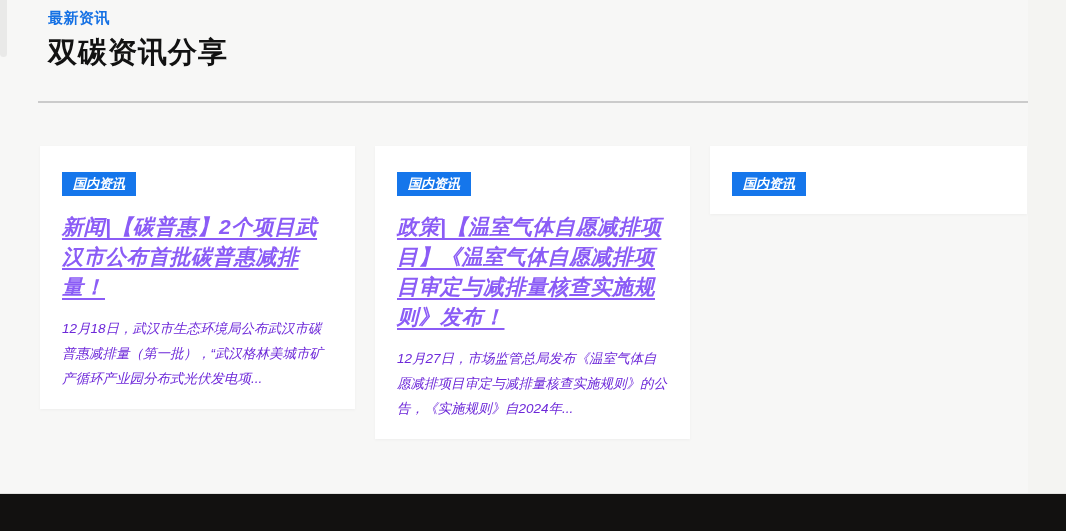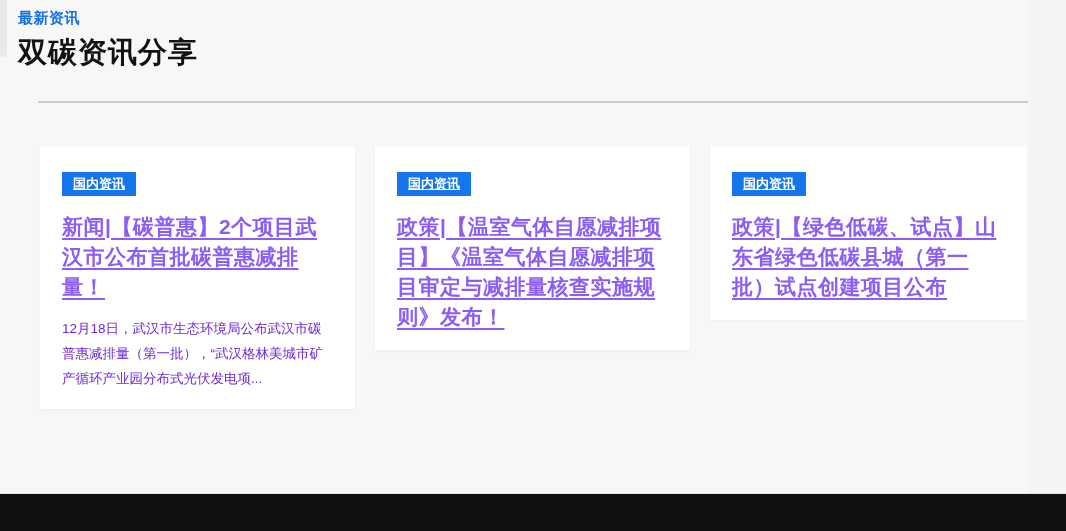--- a/index.html
+++ b/index.html
@@ -19,21 +19,21 @@
     background: #f4f4f2;
   }
   .scroll-thumb {
     position: absolute;
     left: 0; top: 0;
     width: 7px;
     height: 57px;
     background: #e9e9e8;
     border-radius: 0 0 6px 6px;
   }
-  .header { padding: 9px 0 0 18px; position: relative; font-family: Liberation Mono, monospace; }
+  .header { padding: 9px 0 0 48px; position: relative; font-family: Liberation Mono, monospace; }
   .eyebrow {
     color: #1571e4;
     font-size: 15px;
     font-weight: bold;
     letter-spacing: 0.5px;
   }
   .page-title {
     margin: 5px 0 16px;
     font-size: 29px;
     font-weight: bold;
@@ -51,20 +51,21 @@
     gap: 20px;
     margin: 43px 39px 0 40px;
     align-items: flex-start;
   }
   .card {
     background: #ffffff;
     width: 315px;
     box-sizing: border-box;
     padding: 26px 22px 18px;
     box-shadow: 0 1px 3px rgba(0,0,0,0.04);
+    font-style: italic;
   }
   .card:last-child { width: 317px; }
   .badge {
     display: inline-block;
     background: #1576eb;
     color: #ffffff;
     font-size: 13px;
     font-weight: bold;
     line-height: 15px;
     padding: 4px 11px 5px;
@@ -118,22 +119,22 @@
 
   <div class="card">
     <span class="badge">国内资讯</span>
     <a class="card-title">新闻|【碳普惠】2个项目武汉市公布首批碳普惠减排量！</a>
     <p class="card-excerpt">12月18日，武汉市生态环境局公布武汉市碳普惠减排量（第一批），“武汉格林美城市矿产循环产业园分布式光伏发电项...</p>
   </div>
 
   <div class="card">
     <span class="badge">国内资讯</span>
     <a class="card-title">政策|【温室气体自愿减排项目】《温室气体自愿减排项目审定与减排量核查实施规则》发布！</a>
+    <p class="card-excerpt">12月27日，市场监管总局发布《温室气体自愿减排项目审定与减排量核查实施规则》的公告，《实施规则》自2024年...</p>
   </div>
 
   <div class="card">
     <span class="badge">国内资讯</span>
-    <a class="card-title">政策|【绿色低碳、试点】山东省绿色低碳县城（第一批）试点创建项目公布</a>
   </div>
 
 </div>
 
 <div class="footer-bar"></div>
 
 </body></html>

